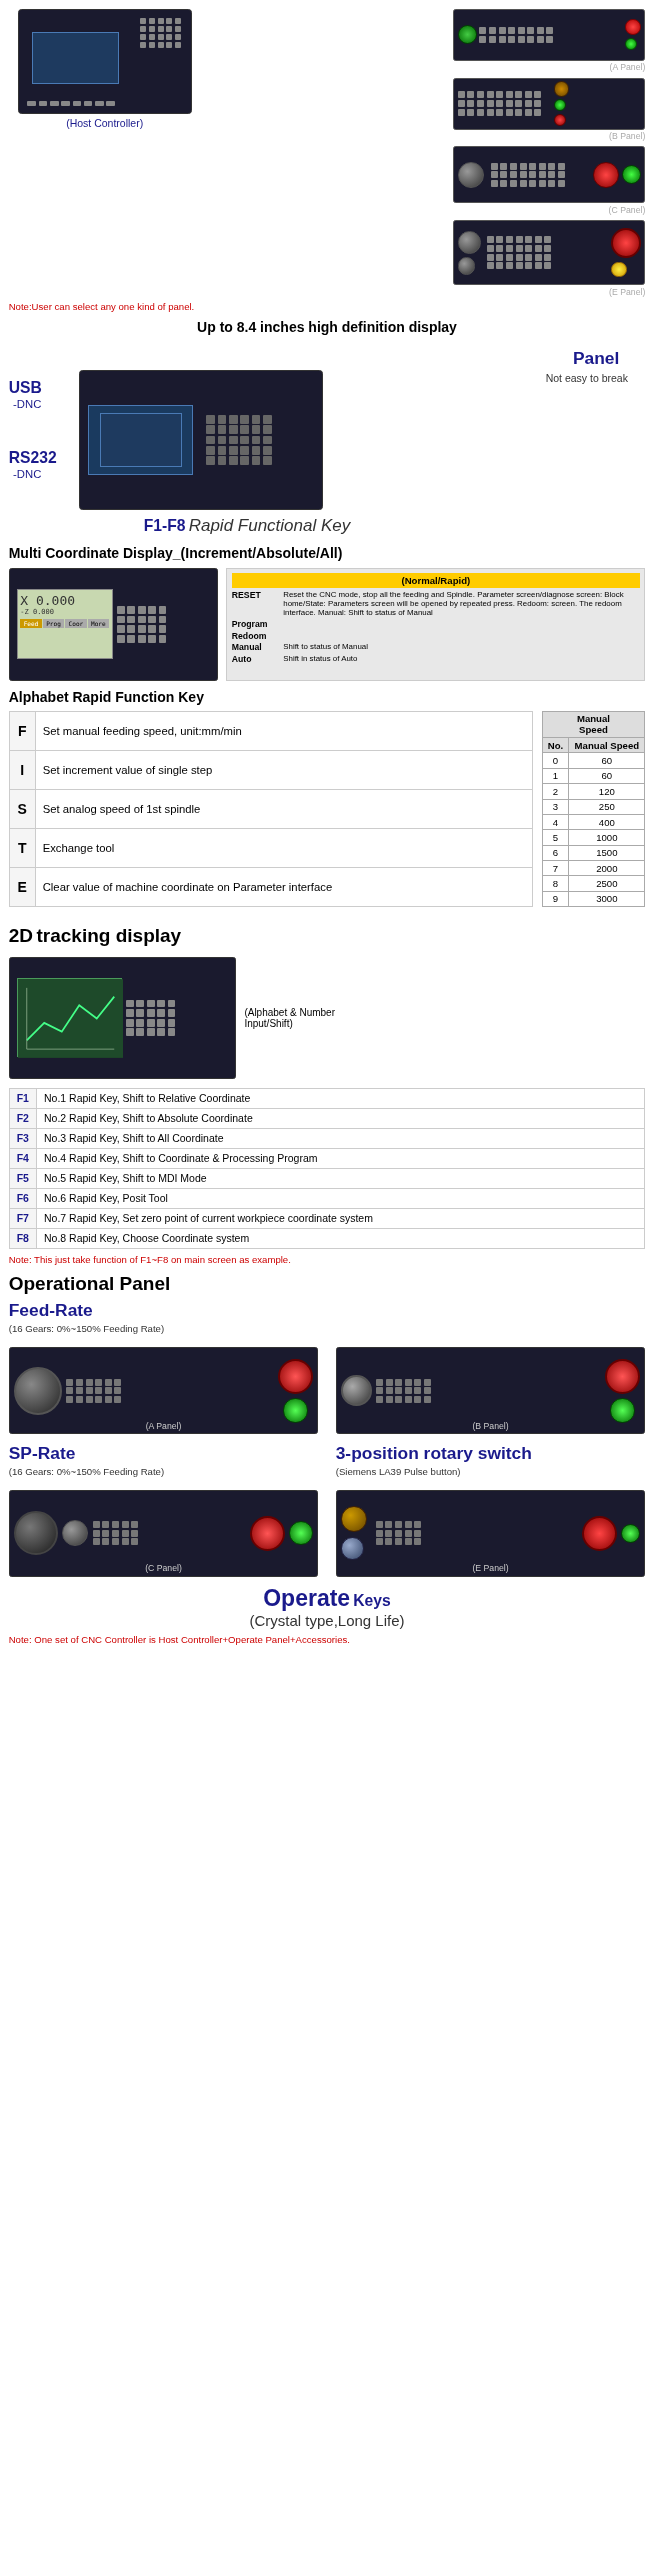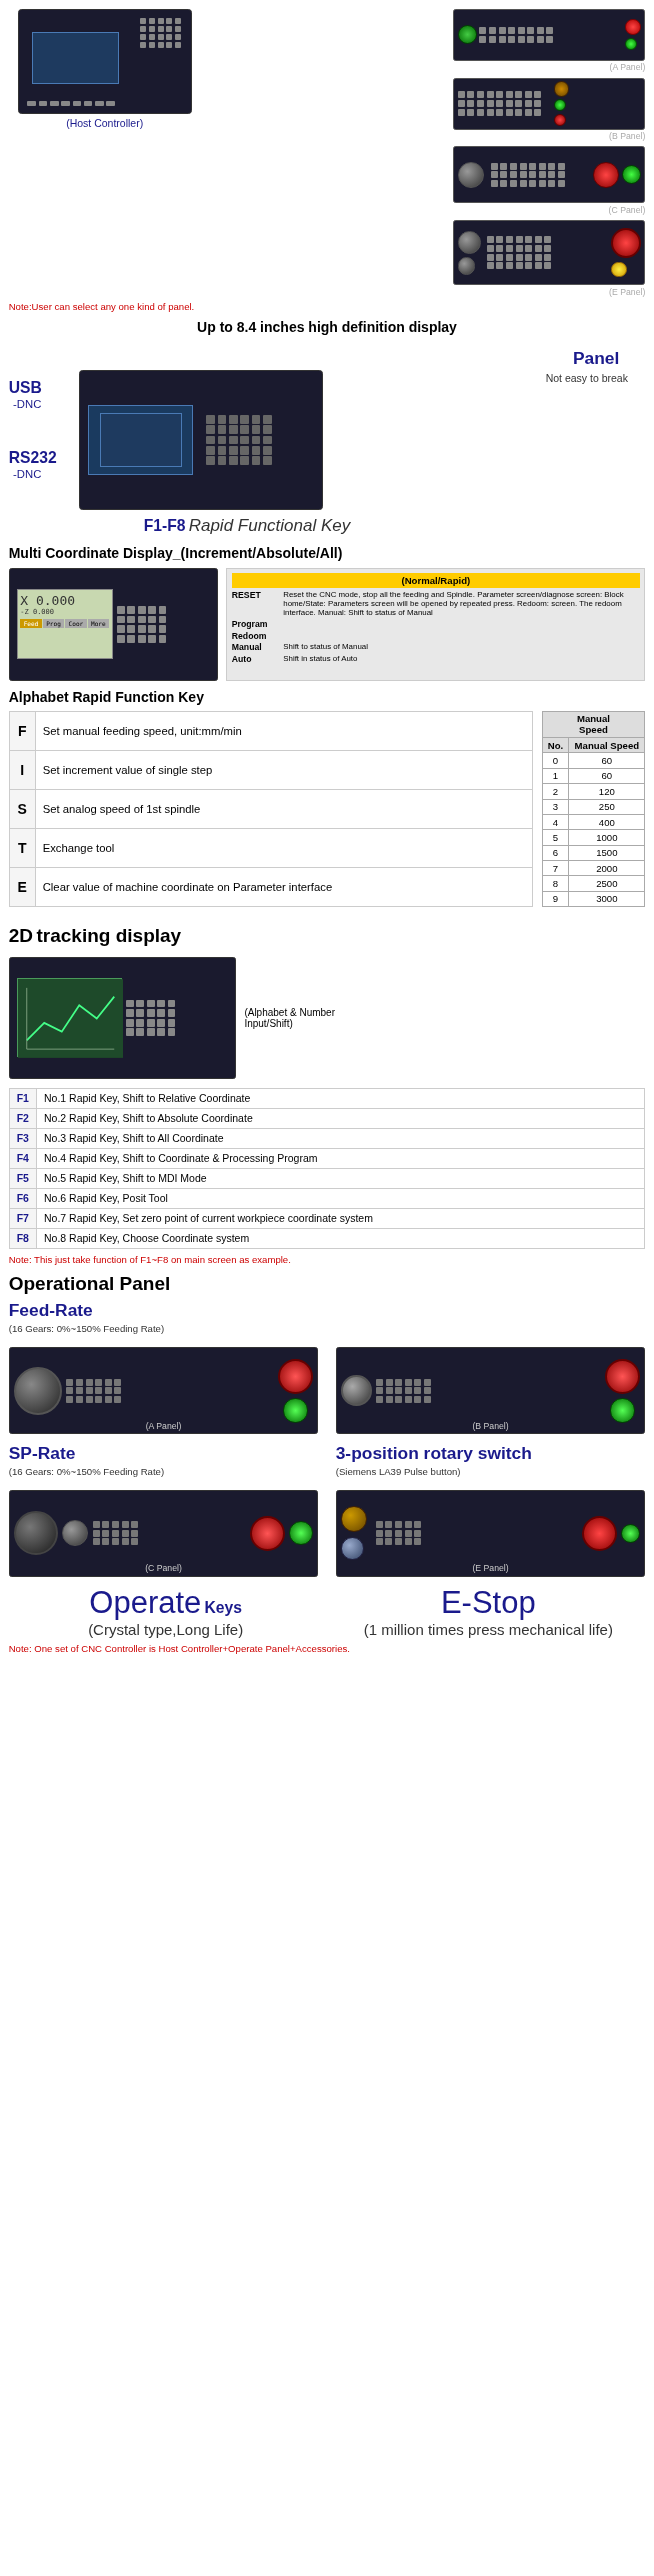--- a/index.html
+++ b/index.html
@@ -424,22 +424,22 @@
     }
     .sp-rate-knob {
       width: 44px;
       height: 44px;
       border-radius: 50%;
       background: radial-gradient(circle at 35% 35%, #777, #1a1a1a);
       border: 2.6px solid #444;
       flex-shrink: 0;
     }
     .op-label-big {
-      font-size: 31px;
-      font-weight: normal;
+      font-size: 23px;
+      font-weight: bold;
       color: #1a1a8c;
     }
     .op-label-sub {
       font-size: 15px;
       color: #333;
     }
     .final-note {
       font-size: 9.6px;
       color: #cc0000;
       margin-top: 4.4px;
@@ -1103,23 +1103,19 @@
         </div>
       </div>
     </div>
 
     <div style="display:flex;gap:8.7px;margin-top:4.4px;">
       <div style="flex:1;text-align:center;">
         <span class="op-label-big">Operate</span>
         <span style="font-size:15.7px;font-weight:bold;color:#1a1a8c;">Keys</span>
         <div class="op-label-sub">(Crystal type,Long Life)</div>
       </div>
-      <div style="flex:1;text-align:center;">
-        <div class="op-label-big">E-Stop</div>
-        <div class="op-label-sub">(1 million times press mechanical life)</div>
-      </div>
     </div>
 
     <div class="final-note">Note: One set of CNC Controller is Host Controller+Operate Panel+Accessories.</div>
   </div>
 
 </div>
 
 
 </body></html>

